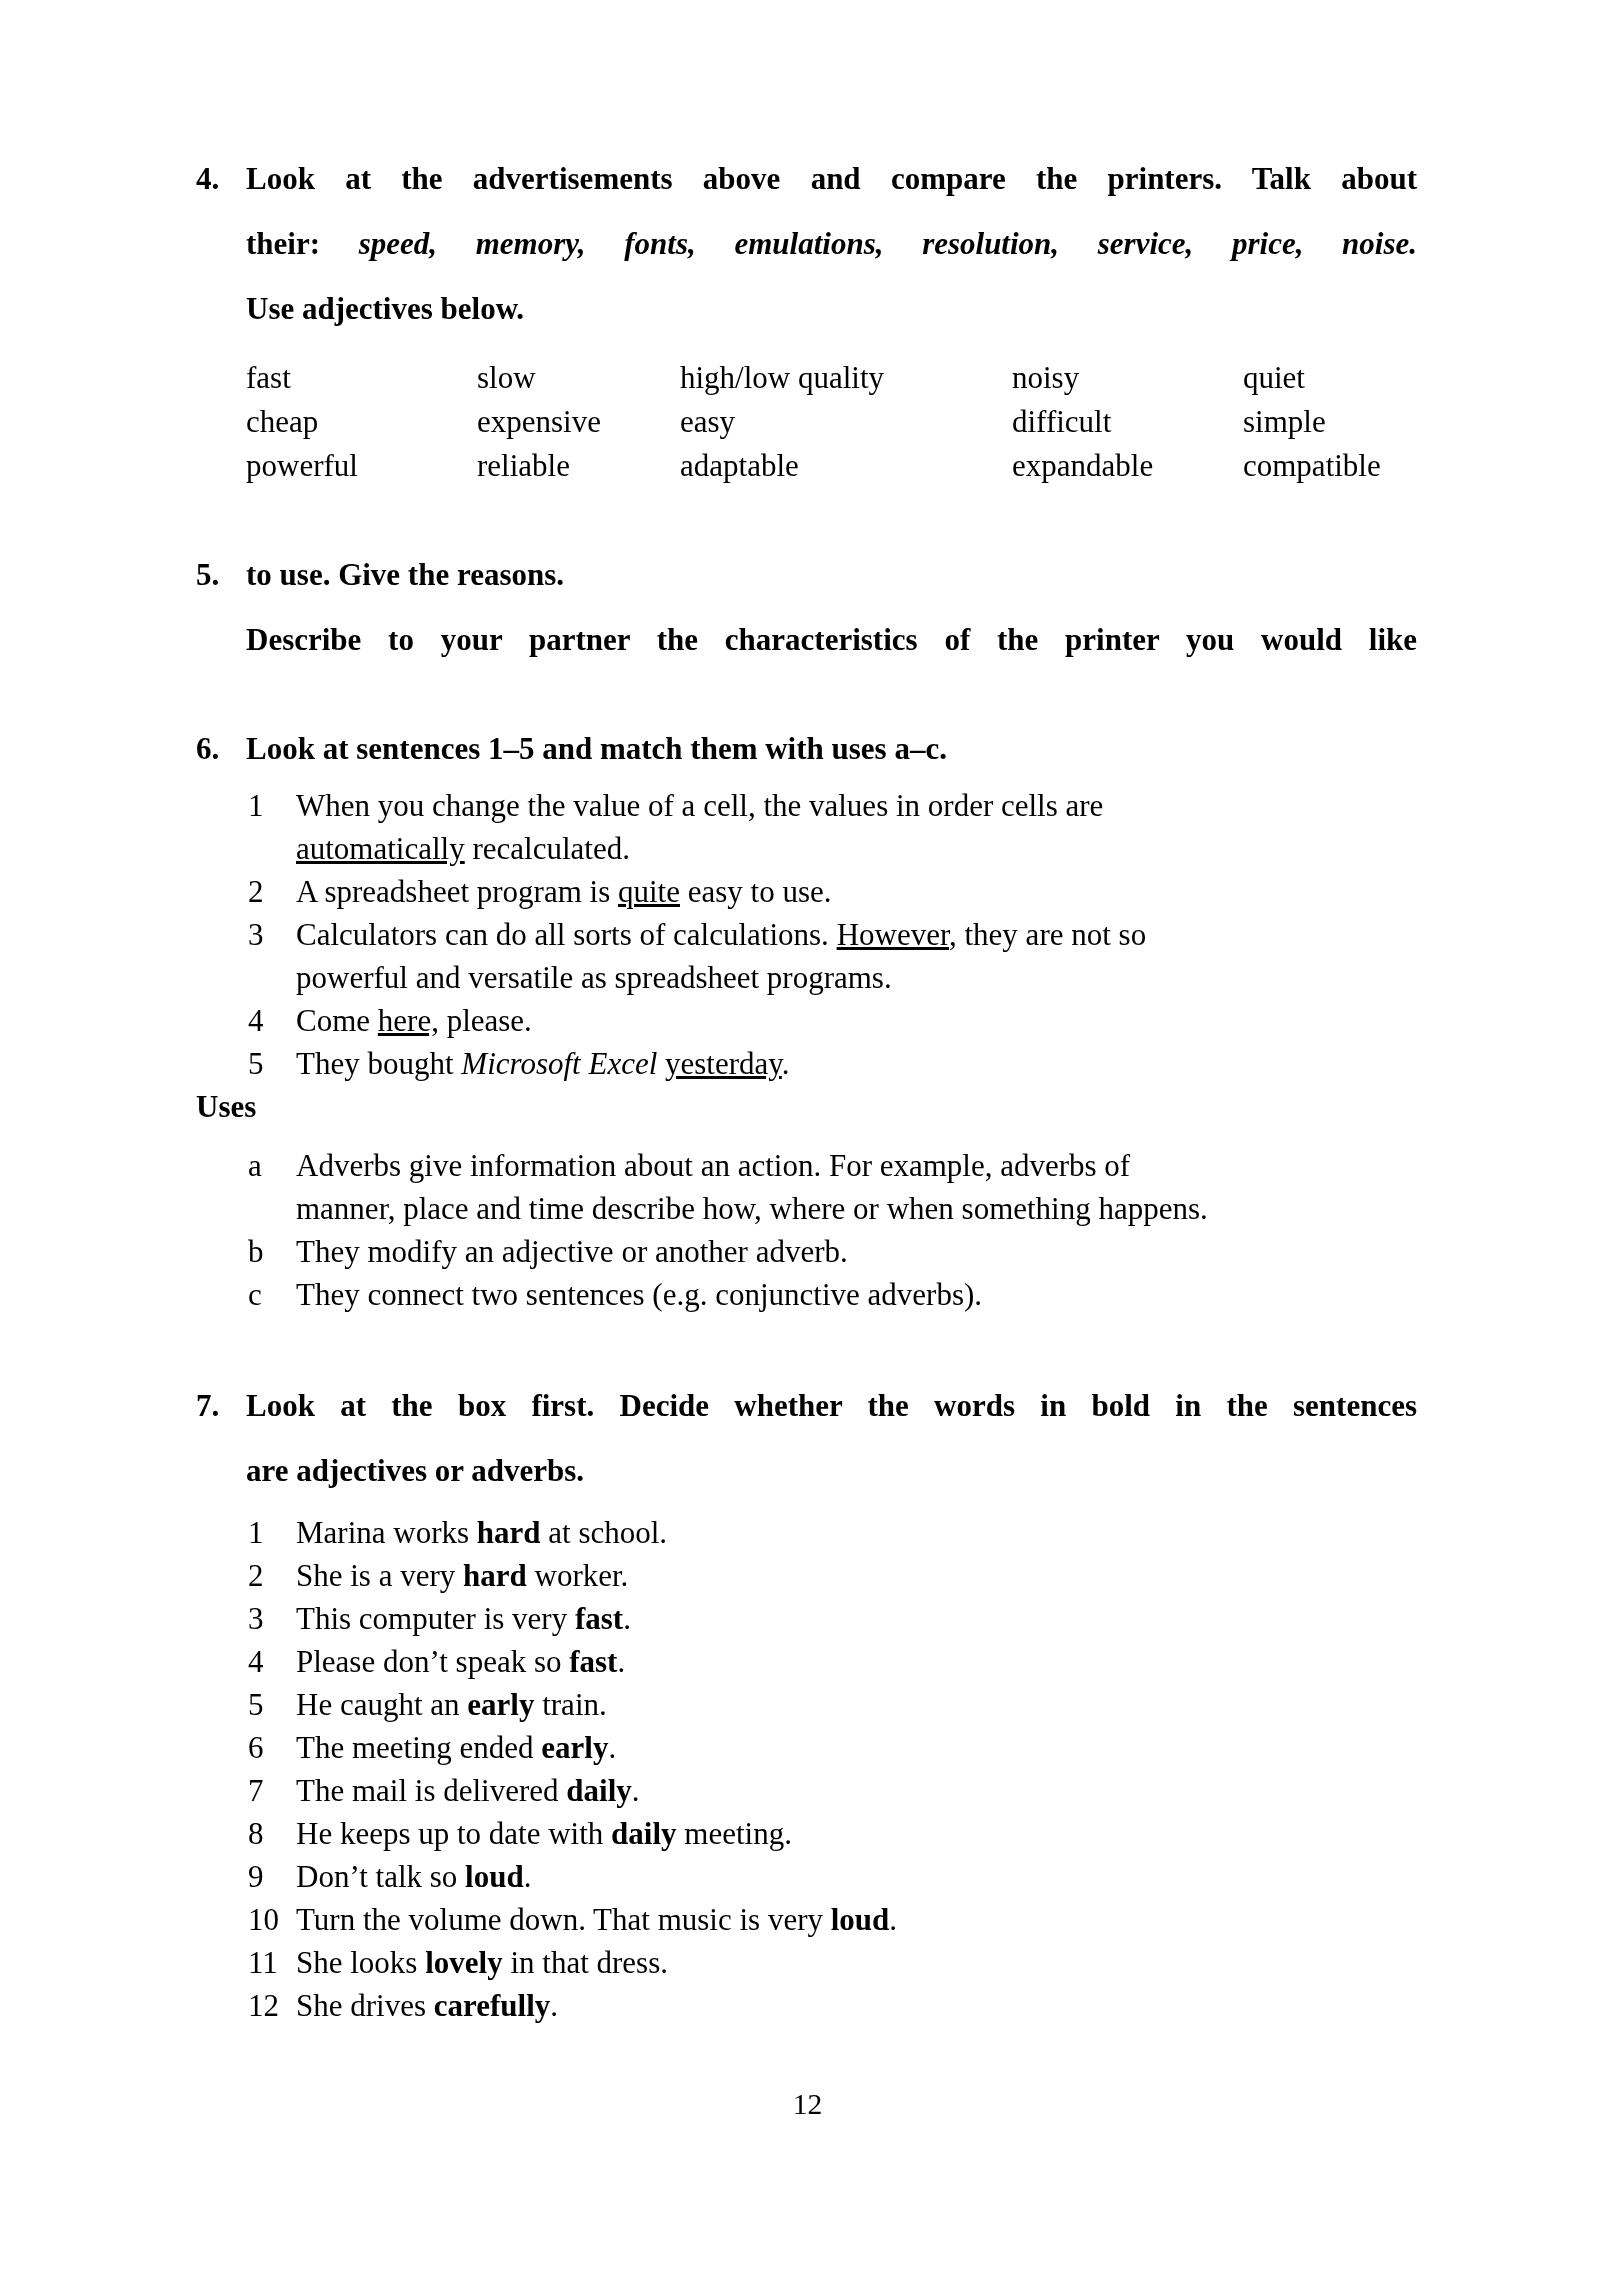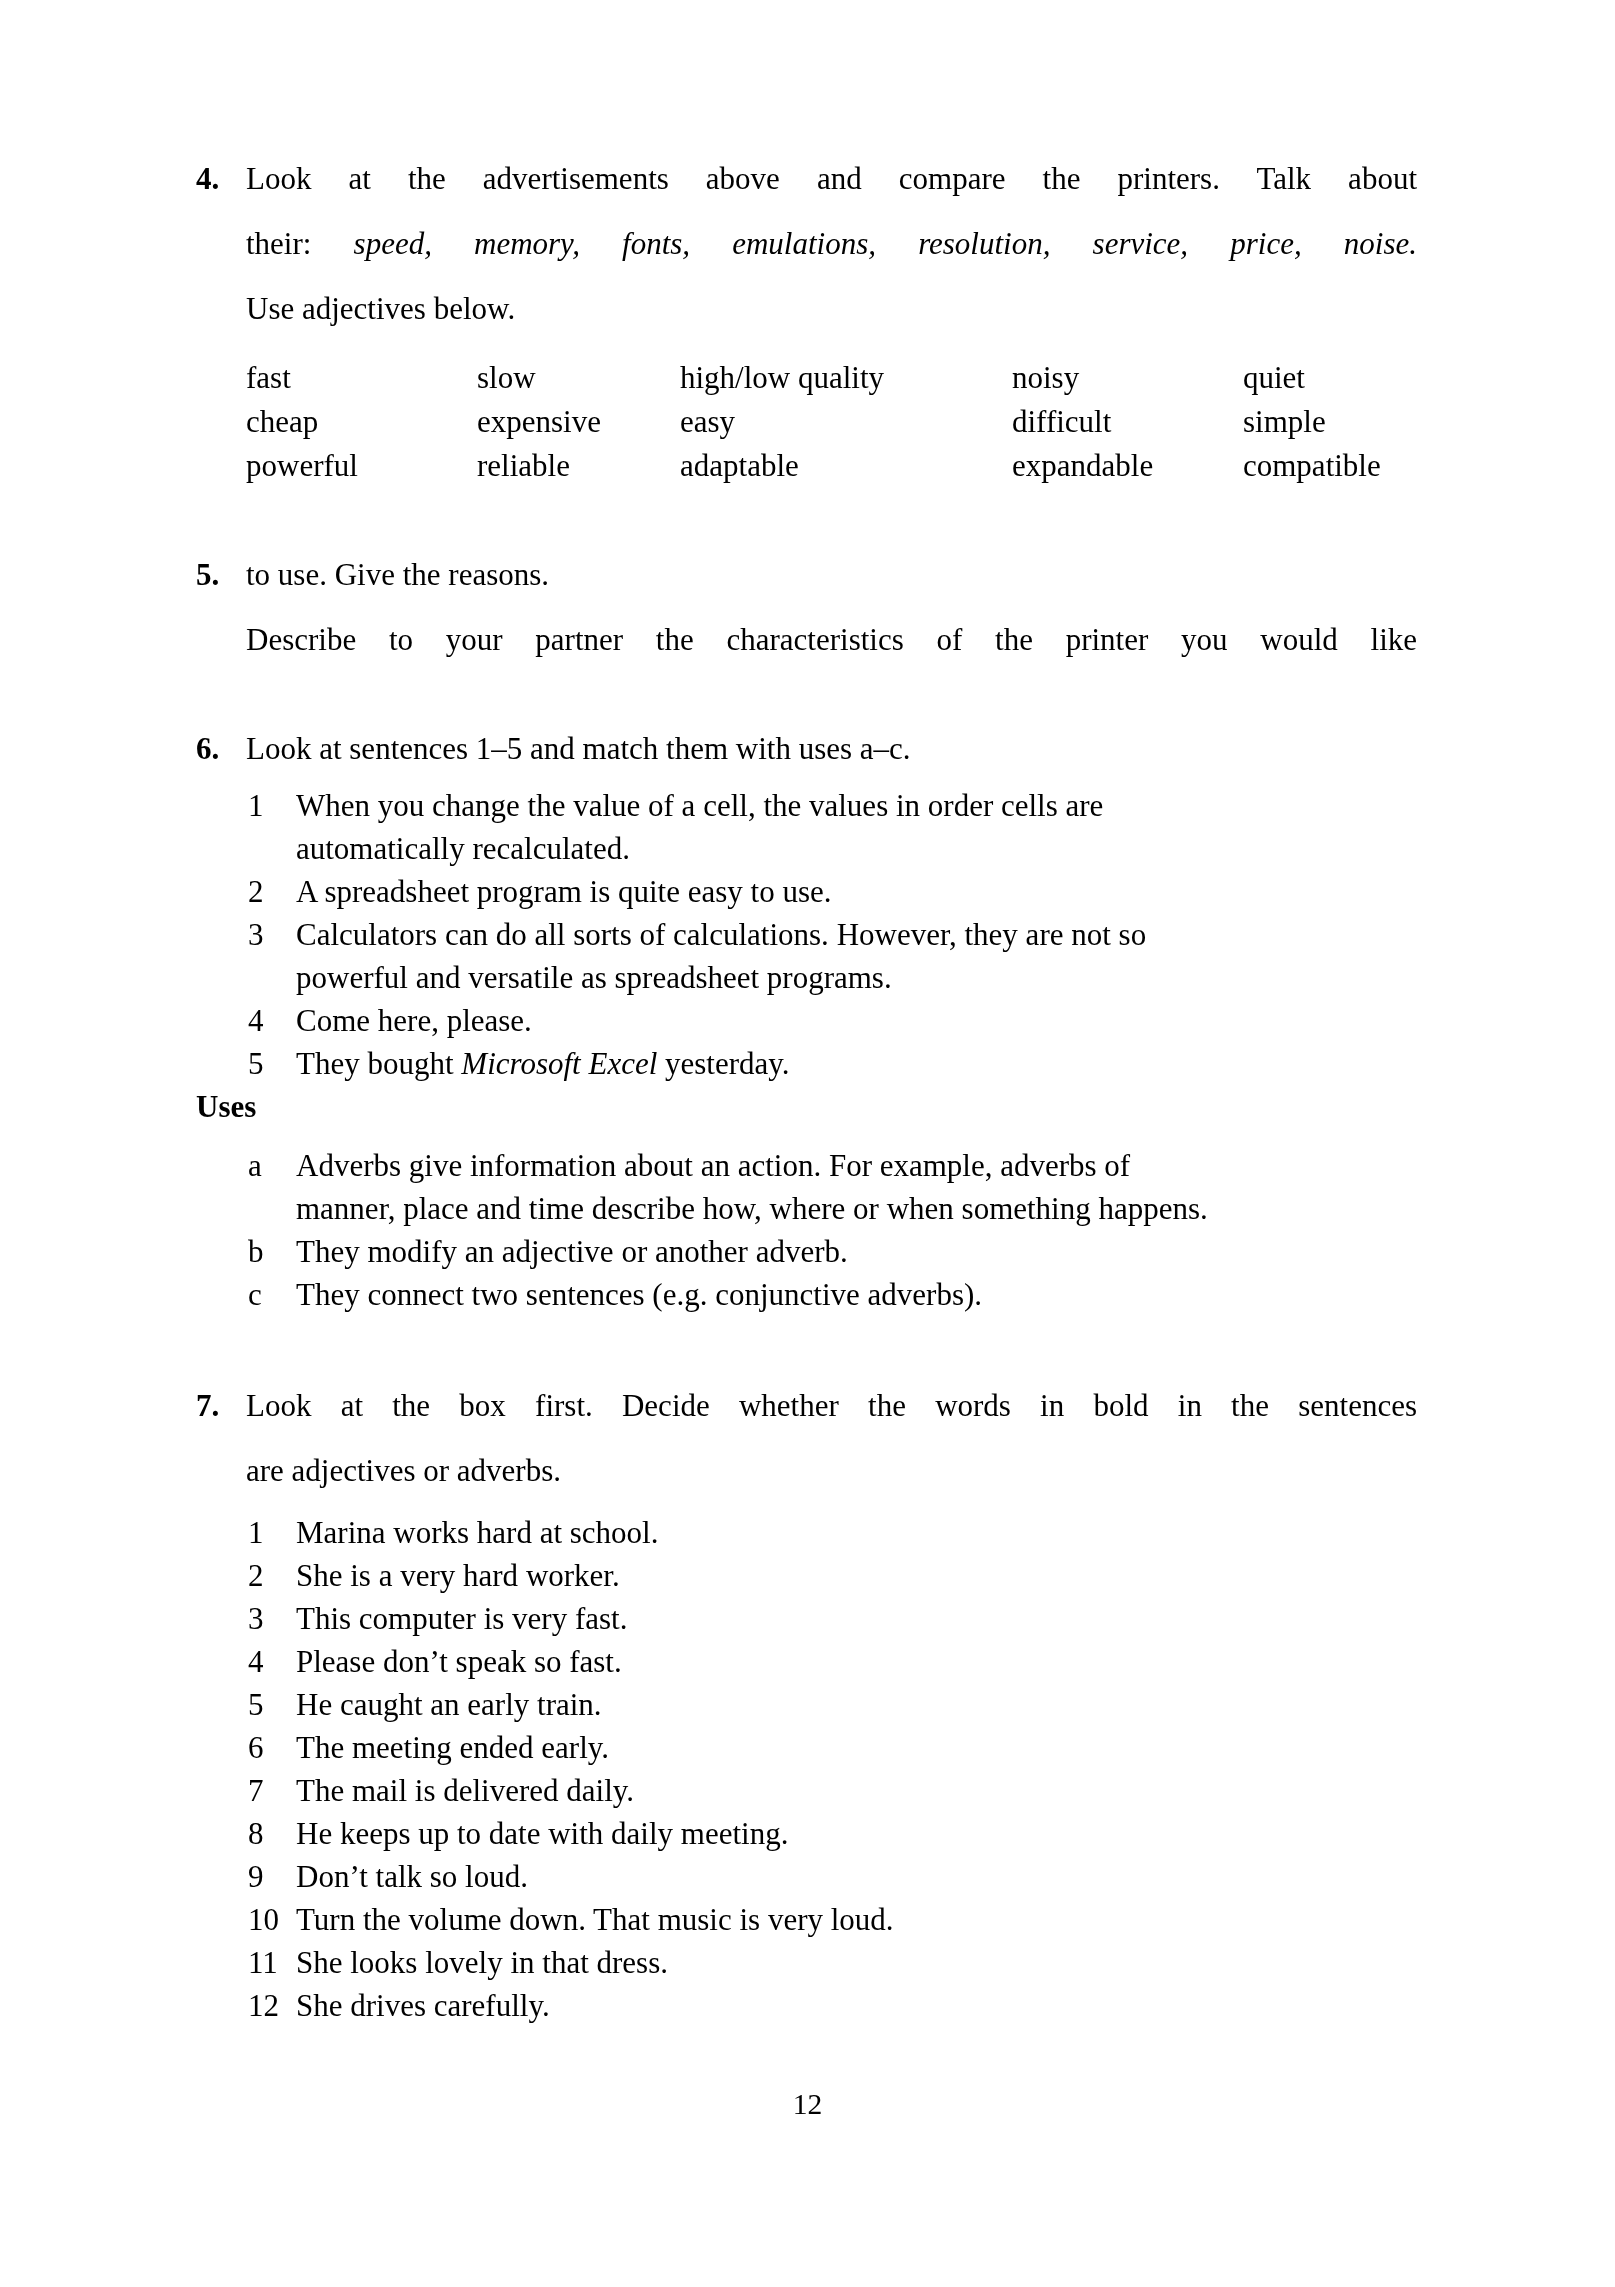--- a/index.html
+++ b/index.html
@@ -13,23 +13,23 @@
   }
   .page {
     position: relative;
     width: 1615px;
     height: 2288px;
     box-sizing: border-box;
     padding: 146px 198px 0 196px;
     overflow: hidden;
     background: #ffffff;
   }
-  .b { font-weight: 400; margin-top: 28px; }
+  .b { font-weight: 700; margin-top: 28px; }
   .i { font-style: italic; }
-  .u { }
+  .u { text-decoration: underline; }
 
   .ex-heading { display: flex; font-weight: 700; line-height: 65px; }
   .ex-num { flex: 0 0 50px; }
   .ex-lines { flex: 1; min-width: 0; }
   .h-line { line-height: 65px; }
   .h-line.just { text-align: justify; text-align-last: justify; }
 
   .adj-grid {
     margin: 14.8px 0 0 50px;
     display: grid;

